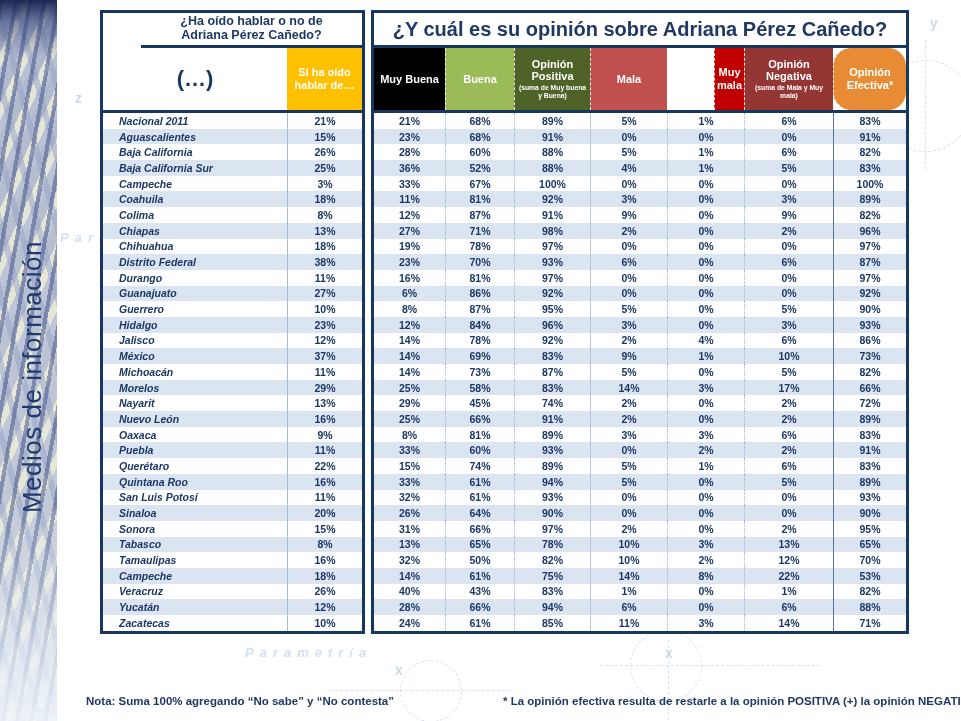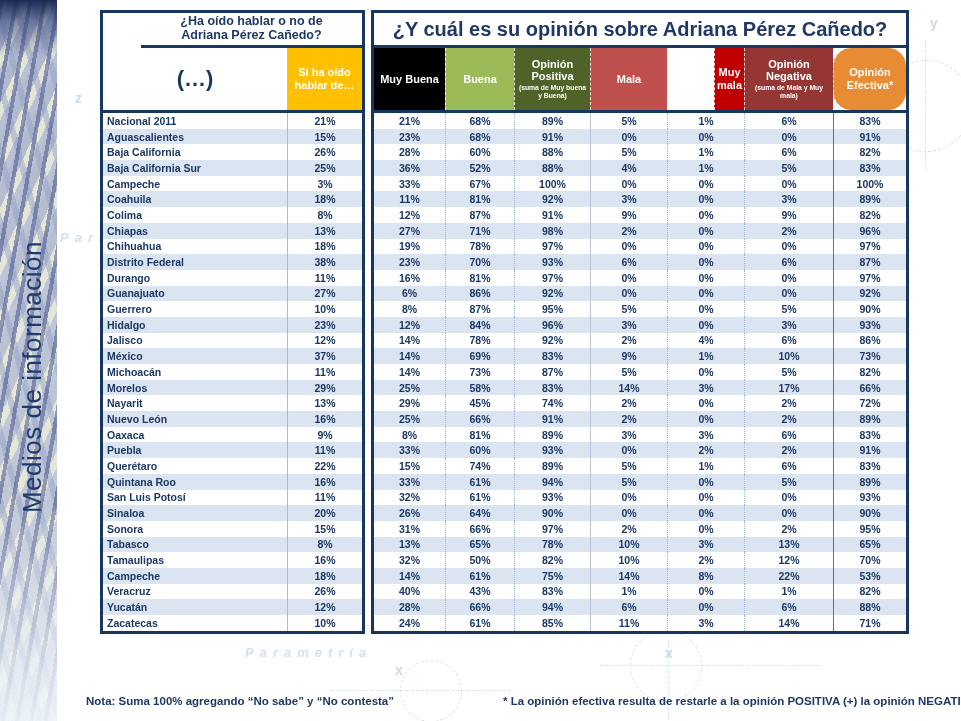--- a/index.html
+++ b/index.html
@@ -62,21 +62,21 @@
   .panel-right .hcell + .hcell{border-left:1px dashed rgba(255,255,255,.85);}
 
   .rows{background:#fff;}
   .row{display:grid;height:15.7px;}
   .row:nth-child(even){background:#dbe5f1;}
   .cell{
     font-size:10.5px;font-weight:bold;color:#1b3764;
     display:flex;align-items:center;justify-content:center;
     overflow:hidden;white-space:nowrap;box-sizing:border-box;
   }
-  .cell.col-state{justify-content:flex-start;padding-left:4px;}
+  .cell.col-state{justify-content:flex-start;padding-left:16px;font-style:italic;}
   .panel-left .cell.col-oido{border-left:1px solid #a6bbd8;}
   .panel-right .cell.col-buena,
   .panel-right .cell.col-muy_mala,
   .panel-right .cell.col-negativa{border-left:1px dotted #9fb6d4;}
   .panel-right .cell.col-positiva{border-left:1px dotted #9fb6d4;}
   .panel-right .cell.col-mala{border-left:1px solid #b8c4d8;}
   .panel-right .cell.col-efectiva{border-left:1px solid #5d7299;}
 
   
   .footnote{position:absolute;top:695px;font-weight:bold;color:#1f3864;font-size:11.5px;white-space:nowrap;}

